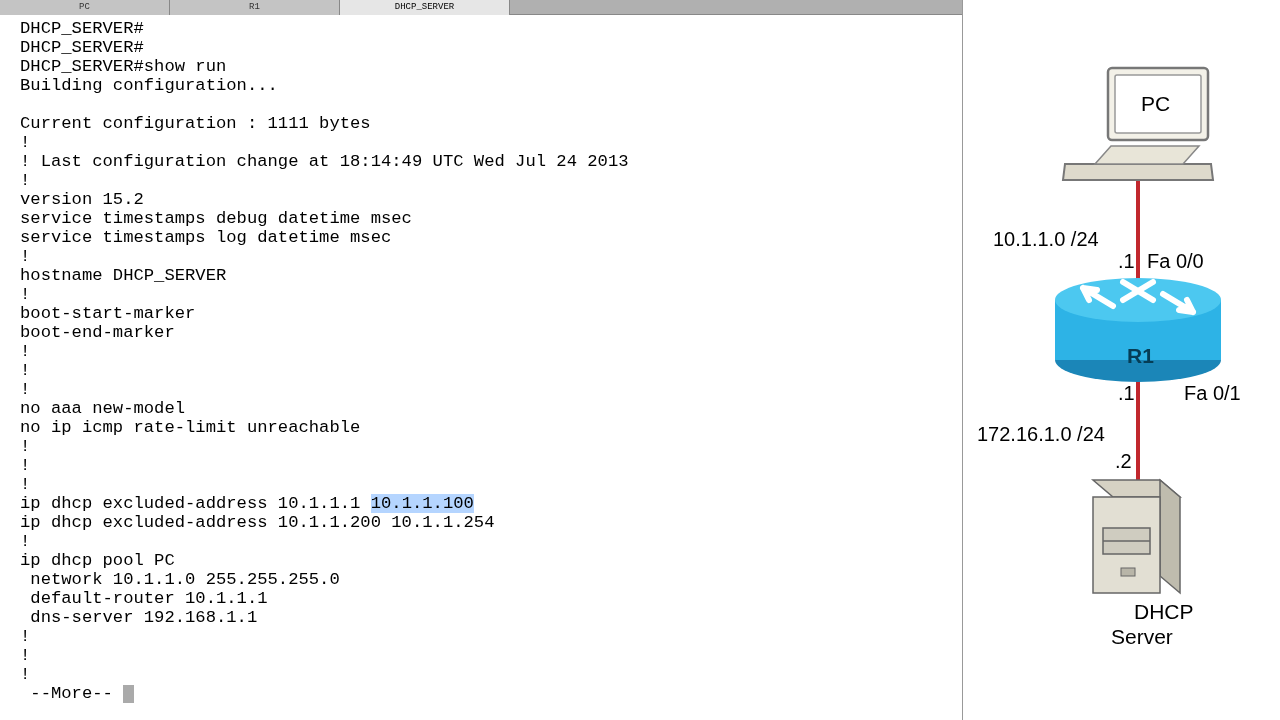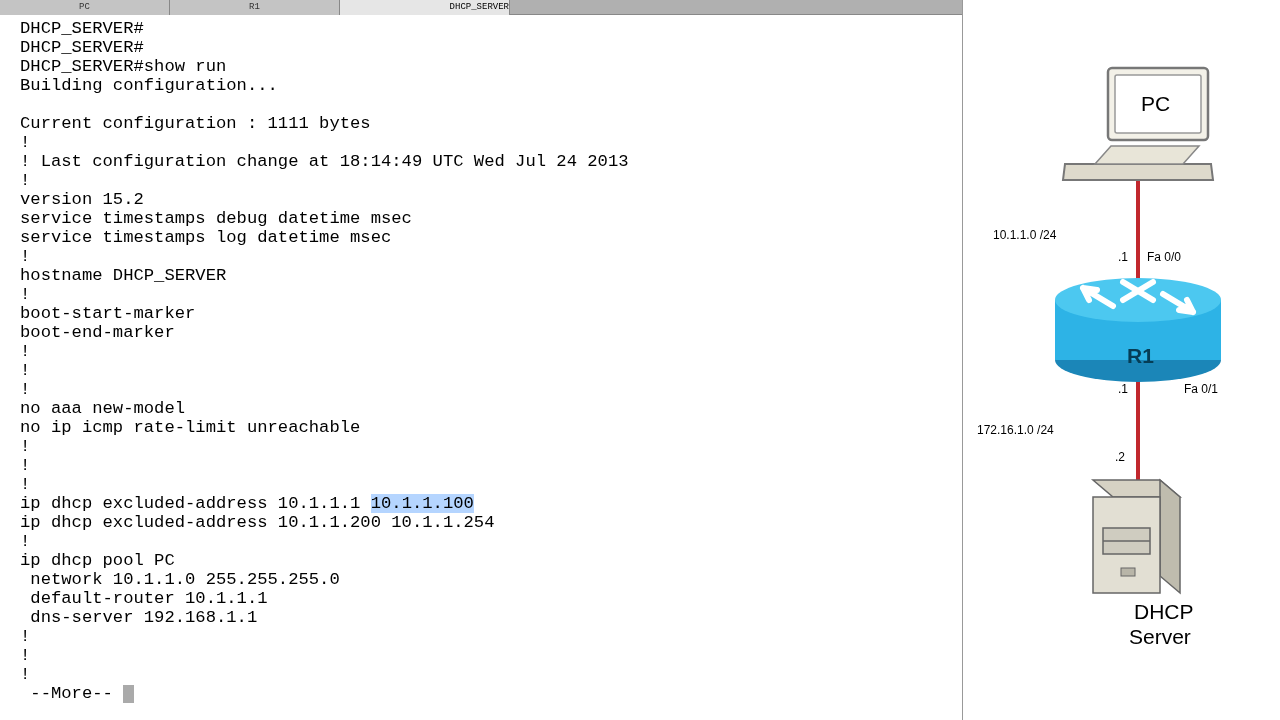--- a/index.html
+++ b/index.html
@@ -32,21 +32,20 @@
       text-align: center;
       color: #333;
       border-right: 1px solid #888;
       background: #c4c4c4;
       cursor: pointer;
     }
     .tab.active {
       background: #e6e6e6;
       color: #000;
       font-weight: 500;
-      text-align: right;
     }
     .terminal {
       flex: 1;
       padding: 4px 4px 0 4px;
       font-size: 17.2px;
       line-height: 19px;
       color: #000;
       white-space: pre;
       font-family: Menlo, Monaco, "Courier New", monospace;
       overflow: hidden;
@@ -76,21 +75,21 @@
       position: absolute;
       font-family: "Helvetica Neue", Arial, sans-serif;
       font-size: 17px;
       color: #000;
       white-space: nowrap;
     }
     .net-label.device {
       font-size: 21px;
     }
     .net-label.sub {
-      font-size: 12px;
+      font-size: 20px;
     }
   </style>
 </head>
 <body>
 
 <div class="left-pane">
   <div class="tab-bar">
     <div class="tab">PC</div>
     <div class="tab">R1</div>
     <div class="tab active">DHCP_SERVER</div>
@@ -180,14 +179,14 @@
   <span class="net-label sub" style="left:30px; top:228px;">10.1.1.0 /24</span>
   <span class="net-label sub" style="left:155px; top:250px;">.1</span>
   <span class="net-label sub" style="left:184px; top:250px;">Fa 0/0</span>
 
   <span class="net-label sub" style="left:155px; top:382px;">.1</span>
   <span class="net-label sub" style="left:184px; top:382px;margin-left:37px;">Fa 0/1</span>
   <span class="net-label sub" style="left:14px; top:423px;">172.16.1.0 /24</span>
   <span class="net-label sub" style="left:152px; top:450px;">.2</span>
 
   <span class="net-label device" style="left:147px; top:600px;margin-left:24px;">DHCP</span>
-  <span class="net-label device" style="left:166px; top:625px;">Server</span>
+  <span class="net-label device" style="left:148px; top:625px;">Server</span>
 </div>
 
 </body></html>

